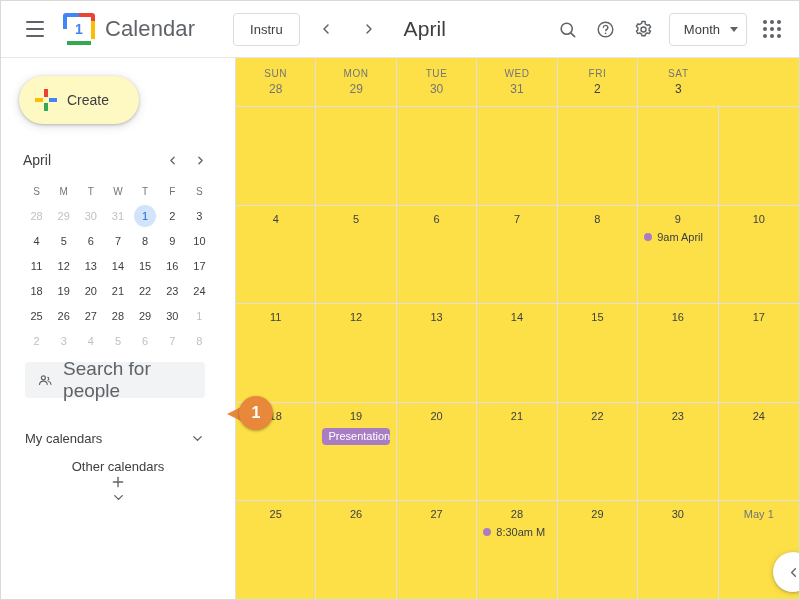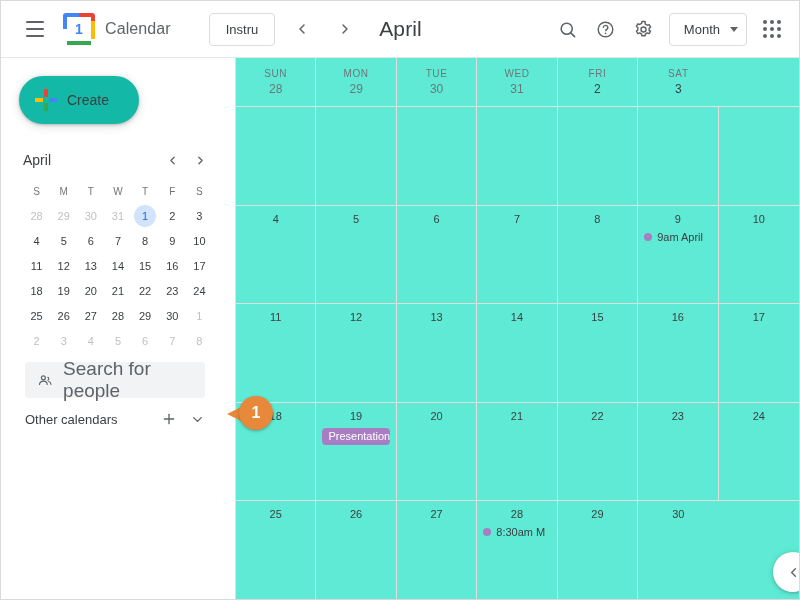--- a/index.html
+++ b/index.html
@@ -41,21 +41,21 @@
   .logo .tr { right:0; top:0; width:16px; height:16px; background:#ea4335; }
   .logo .rr { right:0; top:8px; width:10px; height:18px; background:#fbbc04; }
   .logo .bb { left:4px; bottom:0; width:24px; height:8px; background:#34a853; }
   .logo .inner {
     position:absolute; left:4px; top:4px; width:24px; height:24px;
     background:#fff; display:flex; align-items:center; justify-content:center;
     font-size: 14px; font-weight: 700; color:#4285f4; line-height:1;
   }
 
   .app-title {
-    margin-left: 10px; font-size: 16px; color: #5f6368; letter-spacing: .1px;
+    margin-left: 10px; font-size: 22px; color: #5f6368; letter-spacing: .1px;
   }
 
   .today-btn {
     margin-left: 38px; height: 33px; padding: 0 16px;
     border: 1px solid #dadce0; border-radius: 4px; background:#fff;
     font-size: 13px; color: #3c4043; cursor: pointer;
     display: flex; align-items: center;
     font-family: "Liberation Sans", sans-serif;
   }
 
@@ -97,21 +97,21 @@
   }
   .apps-grid i { display:block; width:4px; height:4px; border-radius:50%; background:#5f6368; }
 
   
   .sidebar {
     position: absolute; left: 0; top: 57px;
     width: 234px; height: 542px; background: #fff;
   }
   .create-btn {
     margin: 18px 0 0 18px; height: 48px; width: 120px;
-    border-radius: 24px; background: #14b8a6;
+    border-radius: 24px; background: #fef9c3;
     box-shadow: 0 1px 3px rgba(60,64,67,.3), 0 2px 8px 1px rgba(60,64,67,.15);
     display: flex; align-items: center; gap: 10px; padding-left: 16px;
     cursor: pointer; font-size: 14px; color: #3c4043;
   }
   .gplus { position: relative; width: 22px; height: 22px; flex: none; }
   .gplus .hbar, .gplus .vbar { position:absolute; }
   .gplus .l { left:0; top:9px; width:8px; height:4px; background:#fbbc04; }
   .gplus .r { right:0; top:9px; width:8px; height:4px; background:#4285f4; }
   .gplus .t { top:0; left:9px; width:4px; height:8px; background:#ea4335; }
   .gplus .b { bottom:0; left:9px; width:4px; height:8px; background:#34a853; }
@@ -150,31 +150,31 @@
     display:flex; align-items:center; gap:10px; padding-left:12px; cursor:text;
   }
   .people-search .ph { font-size:19px; color:#5f6368; }
 
   .cal-row {
     margin-left: 24px; width: 186px; height: 36px;
     display:flex; align-items:center; cursor:pointer;
     font-size: 13px; color:#3c4043;
   }
   .cal-row.my { margin-top: 22px; }
-  .cal-row.other { margin-top: 3px; }
+  .cal-row.other { margin-top: 3px; flex-direction: column; }
   .cal-row .grow { flex:1; }
   .row-ic {
     width:28px;height:28px;border-radius:50%;display:flex;align-items:center;
     justify-content:center;color:#5f6368;cursor:pointer;
   }
 
   
   .grid-wrap {
     position: absolute; left: 234px; top: 57px;
-    width: 564px; height: 542px; background:#5eead4;
+    width: 564px; height: 542px; background:#fde047;
     border-left: 1px solid #e0e0e0;
   }
   .dow-row {
     display:grid; grid-template-columns: repeat(7, 1fr);
     height: 49px; border-bottom: 1px solid #e0e0e0;
   }
   .dow-cell {
     display:flex; flex-direction:column; align-items:center; justify-content:center;
     gap:3px; border-right:1px solid #e0e0e0;
   }
@@ -399,20 +399,29 @@
 
     <div class="people-search">
       <svg width="17" height="17" viewBox="0 0 24 24" fill="none" stroke="#5f6368" stroke-width="1.7" stroke-linecap="round">
         <circle cx="9.5" cy="8" r="3"></circle>
           <path d="M3.8 18c0-3.2 2.6-5 5.7-5s5.7 1.8 5.7 5"></path>
         <path d="M16.2 7.2a2.4 2.4 0 0 1 0 4.3M17.6 13.6c2 .5 3.2 1.9 3.2 4.1"></path>
       </svg>
       <span class="ph">Search for people</span>
     </div>
 
+    <div class="cal-row my">
+      <span>My calendars</span>
+      <span class="grow"></span>
+      <span class="row-ic">
+        <svg width="15" height="15" viewBox="0 0 24 24" fill="none" stroke="currentColor" stroke-width="2.2" stroke-linecap="round" stroke-linejoin="round">
+            <polyline points="6 9 12 15 18 9"></polyline>
+          </svg>
+      </span>
+    </div>
 
     <div class="cal-row other">
       <span>Other calendars</span>
       <span class="grow"></span>
       <span class="row-ic">
         <svg width="16" height="16" viewBox="0 0 24 24" fill="none" stroke="currentColor" stroke-width="2" stroke-linecap="round">
             <line x1="12" y1="5" x2="12" y2="19"></line>
             <line x1="5" y1="12" x2="19" y2="12"></line>
           </svg>
       </span>
@@ -556,20 +565,23 @@
               <span class="ev-dot" style="background: rgb(169, 125, 196);"></span>
               <span>8:30am M</span>
             </div>
           </div>
           <div class="daycell">
             <div class="daynum">29</div>
           </div>
           <div class="daycell">
             <div class="daynum">30</div>
           </div>
+          <div class="daycell">
+            <div class="daynum muted">May 1</div>
+          </div>
         </div>
       </div>
 
     <div class="float-prev">
       <svg width="15" height="15" viewBox="0 0 24 24" fill="none" stroke="currentColor" stroke-width="2.2" stroke-linecap="round" stroke-linejoin="round">
           <polyline points="15 18 9 12 15 6"></polyline>
         </svg>
     </div>
   </div>
 

